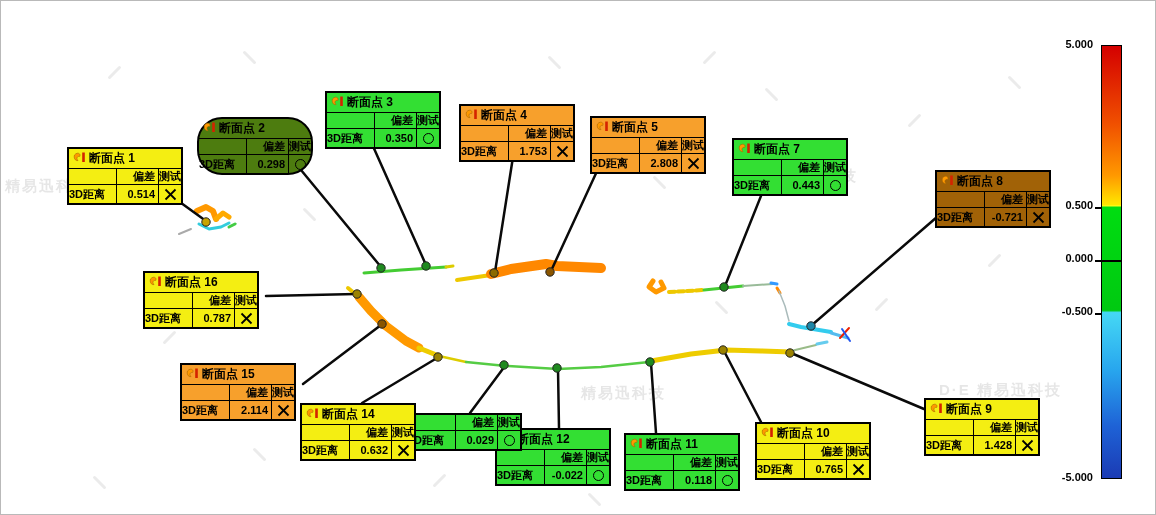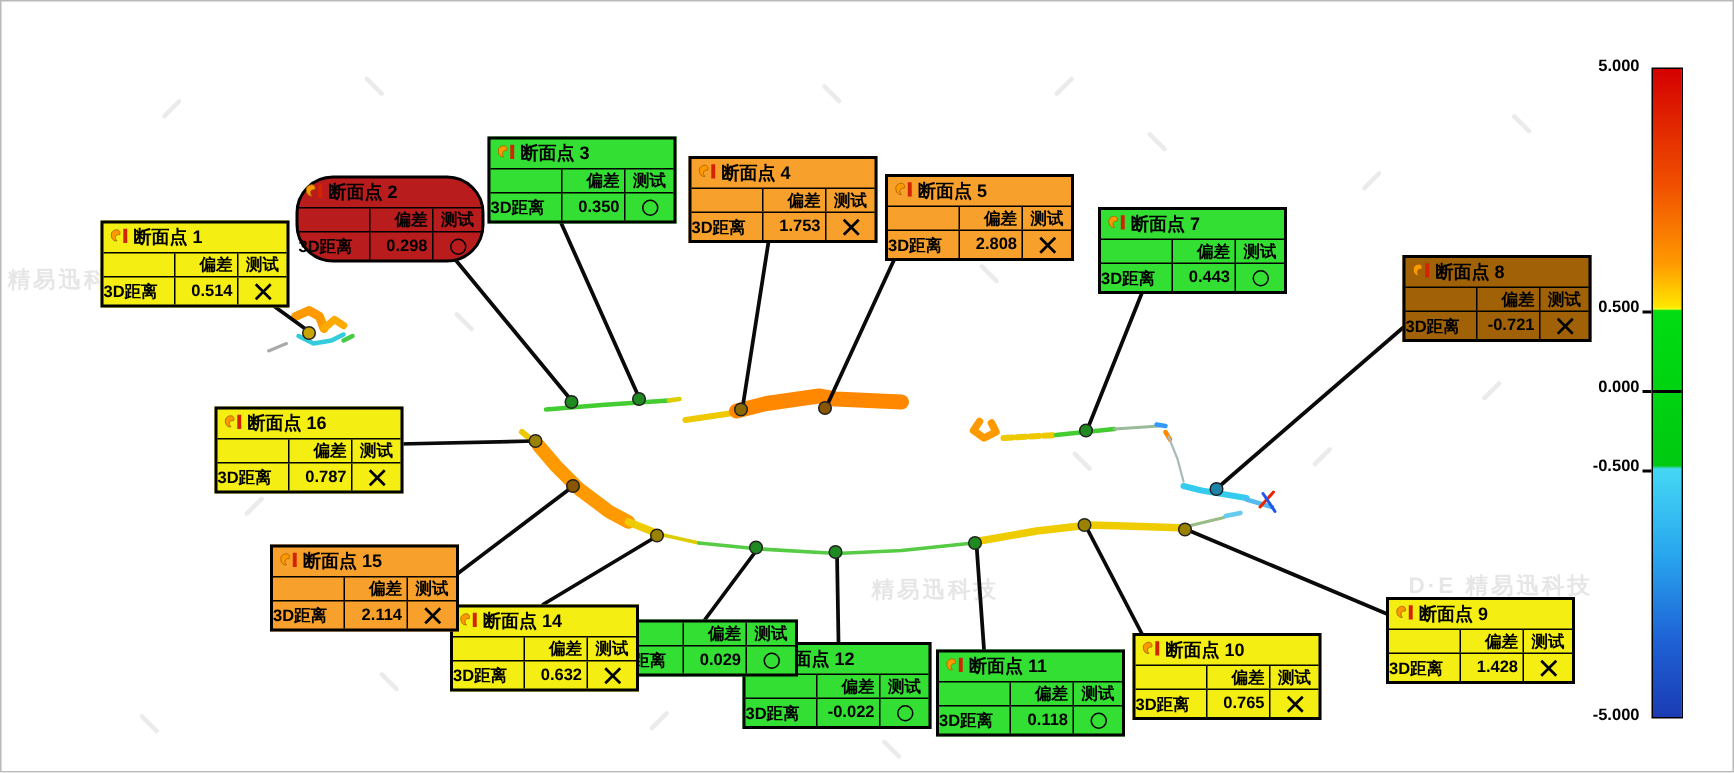--- a/index.html
+++ b/index.html
@@ -8,21 +8,21 @@
     background:#ffffff;border:1px solid #b9b9b9;box-sizing:border-box;
     overflow:hidden;font-family:"Liberation Sans","DejaVu Sans",sans-serif;
   }
   
   .wm-text{position:absolute;color:#dedede;opacity:.75;font-weight:bold;
     font-size:15px;letter-spacing:2px;white-space:nowrap;user-select:none;}
   .wm-dash{position:absolute;width:17px;height:3px;background:#ebebeb;border-radius:2px;}
   
   #scene{position:absolute;left:0;top:0;z-index:2;}
   
-  .abox{position:absolute;width:126px;border:2px solid #000;box-sizing:border-box;
+  .abox{position:absolute;width:116px;border:2px solid #000;box-sizing:border-box;
     z-index:4;color:#000;}
   .abox-title{height:19px;display:flex;align-items:center;gap:3px;padding:0 3px;
     border-bottom:1.6px solid #000;font-weight:bold;font-size:12px;white-space:nowrap;}
   .abox-header,.abox-row{display:grid;grid-template-columns:47px 42px 1fr;
     font-size:11px;font-weight:bold;align-items:center;}
   .abox-header{height:15px;border-bottom:1.6px solid #000;}
   .abox-row{height:18px;}
   .col2,.col3{border-left:1.6px solid #000;height:100%;display:flex;align-items:center;}
   .col1{height:100%;display:flex;align-items:center;padding-left:0;}
   .col2{justify-content:flex-end;padding-right:3px;box-sizing:border-box;}
@@ -143,21 +143,21 @@
           <span class="col1">3D距离</span>
           <span class="col2">0.514</span>
           <span class="col3">
             <svg width="13" height="13" viewBox="0 0 13 13">
               <line x1="1.5" y1="1.5" x2="11.5" y2="11.5" stroke="#000" stroke-width="1.8"></line>
               <line x1="11.5" y1="1.5" x2="1.5" y2="11.5" stroke="#000" stroke-width="1.8"></line>
             </svg>
           </span>
         </div>
       </div>
-      <div class="abox" style="left: 196px; top: 116px; background: #b91c1c; border-radius: 25px;">
+      <div class="abox" style="left: 196px; top: 116px; background: #4d7c0f; border-radius: 25px;">
         <div class="abox-title">
           <span><svg width="14" height="13" viewBox="0 0 14 13">
               <rect x="10.2" y="1.5" width="2.6" height="9.5" fill="#d42300"></rect>
               <path d="M2.5,4 C5,0.8 9,2.2 7.8,5.4 C5,5 4,7.6 6,9.6 C3,10 1.6,6.8 2.5,4 Z" fill="#ff9900" stroke="#a96600" stroke-width="0.6"></path>
             </svg></span>
           <span>断面点 2</span>
         </div>
         <div class="abox-header">
           <span class="col1"></span>
           <span class="col2">偏差</span>

